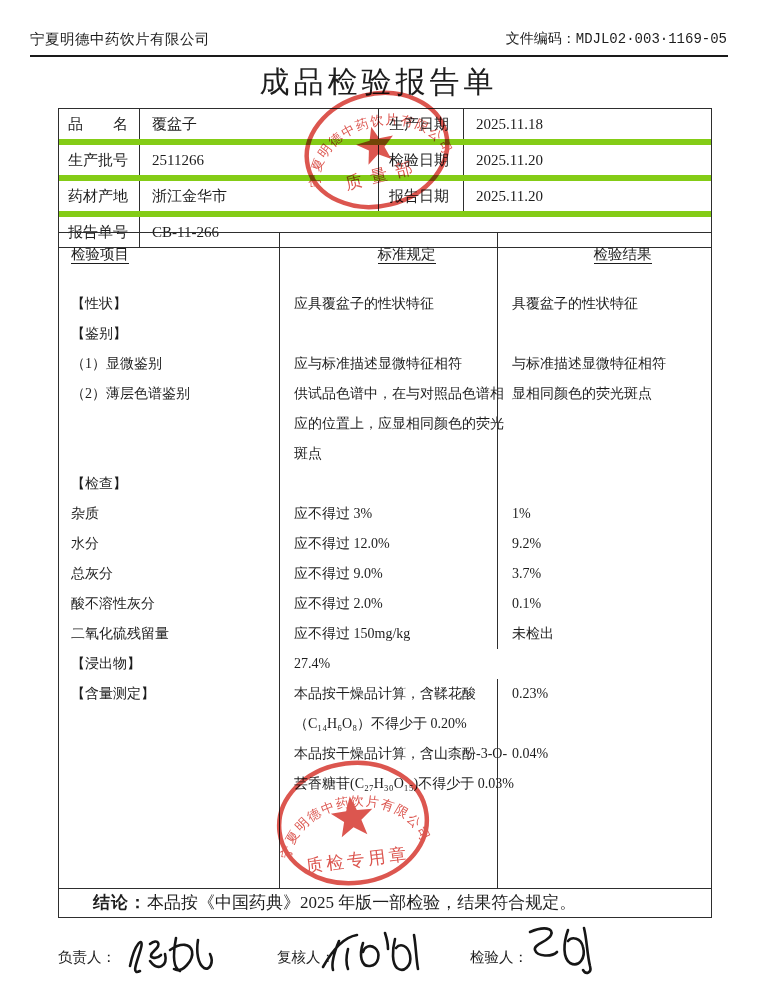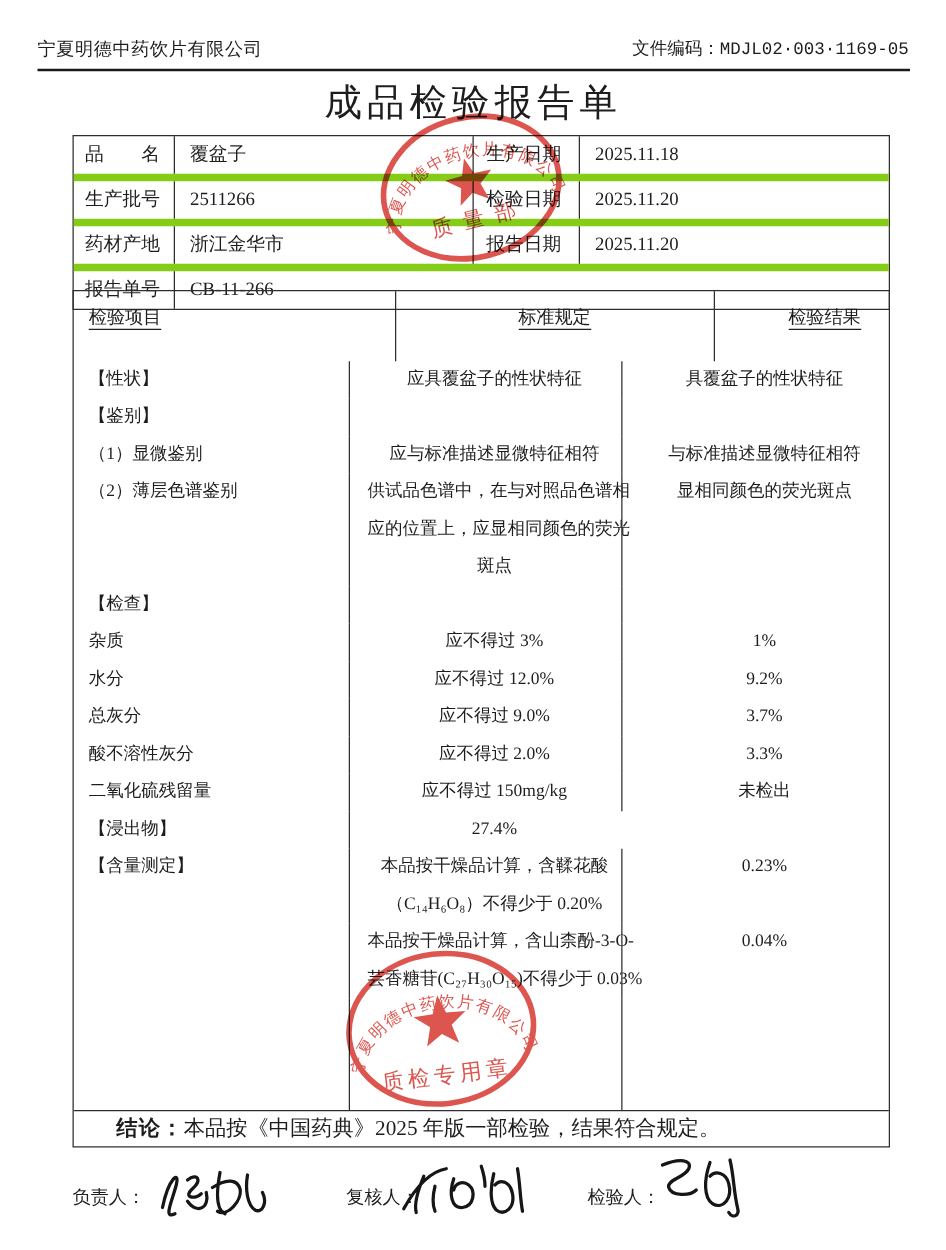--- a/index.html
+++ b/index.html
@@ -23,27 +23,27 @@
   .icell{line-height:30px;font-size:15px;white-space:nowrap;overflow:hidden;}
   .icell.lab{padding-left:9px;}
   .icell.val{padding-left:12px;border-left:1px solid #2e2e2e;}
   .icell.lab2{padding-left:10px;border-left:1px solid #2e2e2e;}
   .icell.val2{padding-left:12px;border-left:1px solid #2e2e2e;}
   
   .main-table{left:58px;top:232px;width:652px;border:1px solid #2e2e2e;font-size:14px;}
   .mrow{display:grid;grid-template-columns:220px 218px 1fr;}
   .cell{min-height:1px;}
   .c-std,.c-res{border-left:1px solid #2e2e2e;}
-  .mhead{height:56px;gap:37px;}
+  .mhead{height:56px;}
   .mhead .hd{line-height:30px;padding-top:6px;font-size:14.5px;}
   .hd span{border-bottom:1px solid #1d1d1d;padding-bottom:1px;}
   .hd.hleft{padding-left:12px;text-align:left;}
   .hd.hcenter{text-align:center;padding-left:36px;}
   .ln{height:30px;line-height:30px;padding-left:12px;white-space:nowrap;}
-  .c-std .ln,.c-res .ln{padding-left:14px;text-align:center;}
+  .c-std .ln,.c-res .ln{padding-left:14px;}
   .filler{height:89px;}
   .concl{grid-column:1/-1;border-top:1px solid #2e2e2e;height:28px;line-height:28px;padding-left:34px;font-size:17px;white-space:nowrap;}
   .concl b{letter-spacing:1px;}
   
   .sig-label{font-size:14.5px;top:948px;white-space:nowrap;}
   .sig-svg path{fill:none;stroke:#161616;stroke-width:2.6;stroke-linecap:round;stroke-linejoin:round;}
   
   .stamp{mix-blend-mode:multiply;opacity:.9;pointer-events:none;}
   .stamp text{font-family:"Liberation Serif","DejaVu Serif",serif;fill:#d8433c;}
 </style>
@@ -170,21 +170,21 @@
       </div>
   </div>
   <div class="mrow">
     <div class="cell c-item">
         <div class="ln">酸不溶性灰分</div>
       </div>
     <div class="cell c-std">
         <div class="ln">应不得过 2.0%</div>
       </div>
     <div class="cell c-res">
-        <div class="ln">3.3%</div>
+        <div class="ln">0.1%</div>
       </div>
   </div>
   <div class="mrow">
     <div class="cell c-item">
         <div class="ln">二氧化硫残留量</div>
       </div>
     <div class="cell c-std">
         <div class="ln">应不得过 150mg/kg</div>
       </div>
     <div class="cell c-res">

